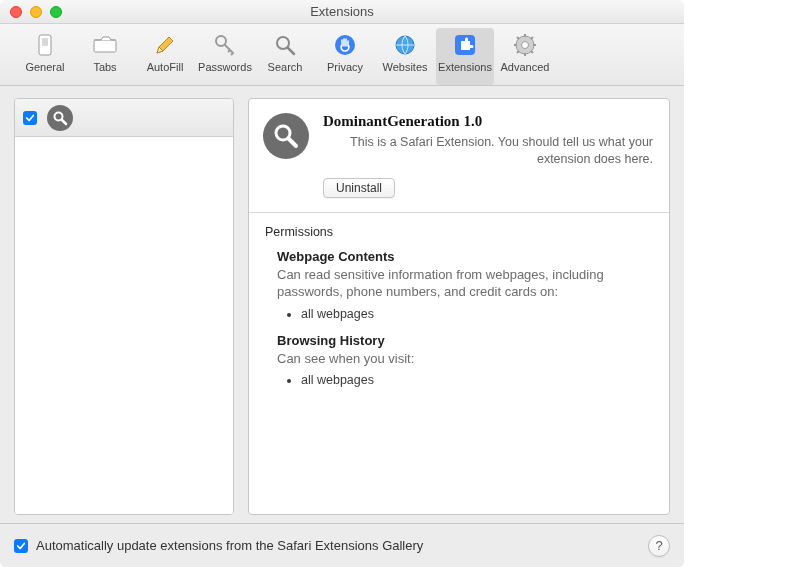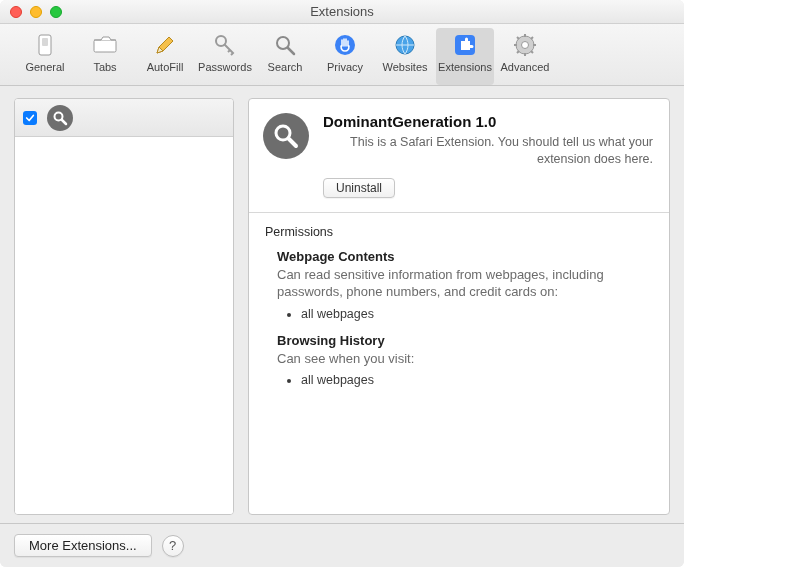--- a/index.html
+++ b/index.html
@@ -20,21 +20,21 @@
     .content-area { flex: 1; padding: 12px 14px 8px 14px; display: flex; gap: 14px; }
     .ext-list { width: 220px; background: #fff; border: 1px solid #c7c7c7; border-radius: 4px; overflow: hidden; display: flex; flex-direction: column; }
     .ext-list-row { height: 38px; display: flex; align-items: center; gap: 10px; padding: 0 8px; background: linear-gradient(#f4f4f4,#e7e7e7); border-bottom: 1px solid #d0d0d0; }
     .mac-checkbox { width: 14px; height: 14px; border-radius: 3px; background: #0a7bff; display: flex; align-items: center; justify-content: center; }
     .mac-checkbox svg { width: 10px; height: 10px; }
     .ext-row-icon { width: 26px; height: 26px; border-radius: 50%; background: #6e6e6e; display: flex; align-items: center; justify-content: center; }
     .ext-list-body { flex: 1; background: #fff; }
     .detail-pane { flex: 1; background: #fff; border: 1px solid #c7c7c7; border-radius: 4px; display: flex; flex-direction: column; }
     .detail-header { padding: 14px 16px 14px 14px; display: flex; gap: 14px; border-bottom: 1px solid #d8d8d8; }
     .detail-icon { width: 46px; height: 46px; border-radius: 50%; background: #6d6d6d; display: flex; align-items: center; justify-content: center; flex-shrink: 0; }
-    .detail-title { font-size: 15px; font-weight: 700; color: #111; }
+    .detail-title { font-size: 15px; font-weight: 700; color: #111; font-family: Liberation Serif, serif; }
     .detail-desc { font-size: 12.5px; color: #666; margin-top: 4px; line-height: 1.35; text-align: right; }
     .uninstall-btn { margin-top: 10px; font-size: 12px; color: #333; background: linear-gradient(#ffffff,#f1f1f1); border: 1px solid #c6c6c6; border-radius: 4px; padding: 2px 12px; box-shadow: 0 1px 1px rgba(0,0,0,0.05); cursor: default; display: inline-block; }
     .perm-body { padding: 12px 0 10px 16px; font-size: 12.5px; color: #333; }
     .perm-heading { font-size: 12.5px; color: #2b2b2b; margin-bottom: 10px; }
     .perm-group { margin: 8px 0 12px 12px; }
     .perm-group-title { font-weight: 600; color: #222; font-size: 13px; }
     .perm-group-desc { color: #6c6c6c; font-size: 13px; margin-top: 2px; line-height: 1.35; }
     .perm-list { margin: 6px 0 0 24px; list-style: disc; color: #3a3a3a; font-size: 12.5px; }
     .footer { height: 44px; border-top: 1px solid #c7c7c7; background: #ececec; display: flex; align-items: center; justify-content: space-between; padding: 0 14px; }
     .footer-left { display: flex; align-items: center; gap: 8px; font-size: 13px; color: #333; }
@@ -205,19 +205,26 @@
           <ul class="perm-list">
             <li>all webpages</li>
           </ul>
         </div>
       </div>
     </div>
 
   </div>
 
   <div class="footer">
+    <div class="footer-left">
+      <div class="mac-checkbox">
+        <svg viewBox="0 0 12 12">
+            <path d="M2 6 L5 9 L10 3" stroke="#fff" stroke-width="2" fill="none" stroke-linecap="round" stroke-linejoin="round"></path>
+          </svg>
+      </div>
+      <span>Automatically update extensions from the Safari Extensions Gallery</span>
+    </div>
     <div class="footer-right">
-      <button class="more-btn">More Extensions...</button>
       <div class="help-btn">?</div>
     </div>
   </div>
 
 </div>
 
 </body></html>

